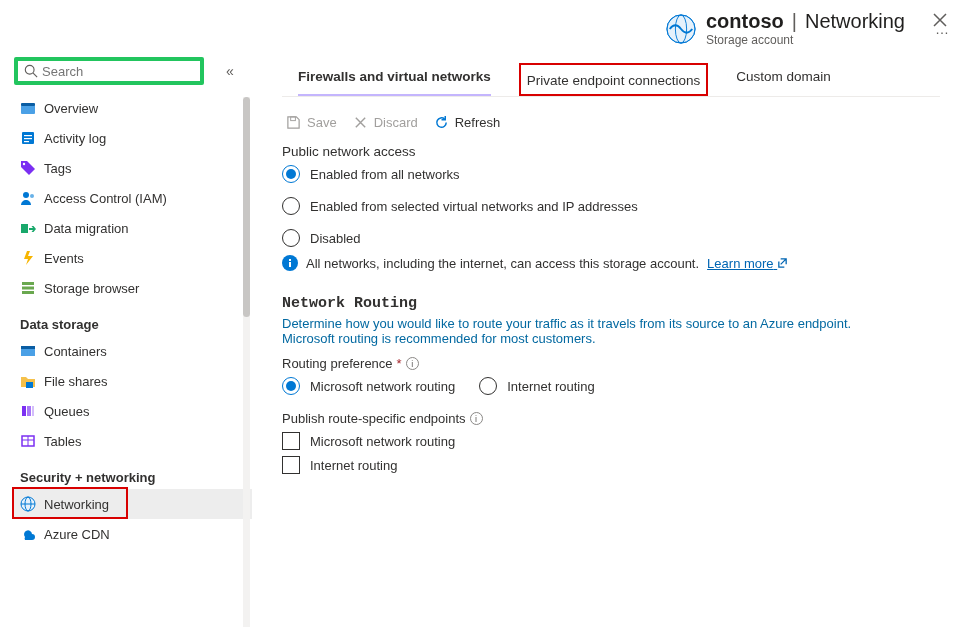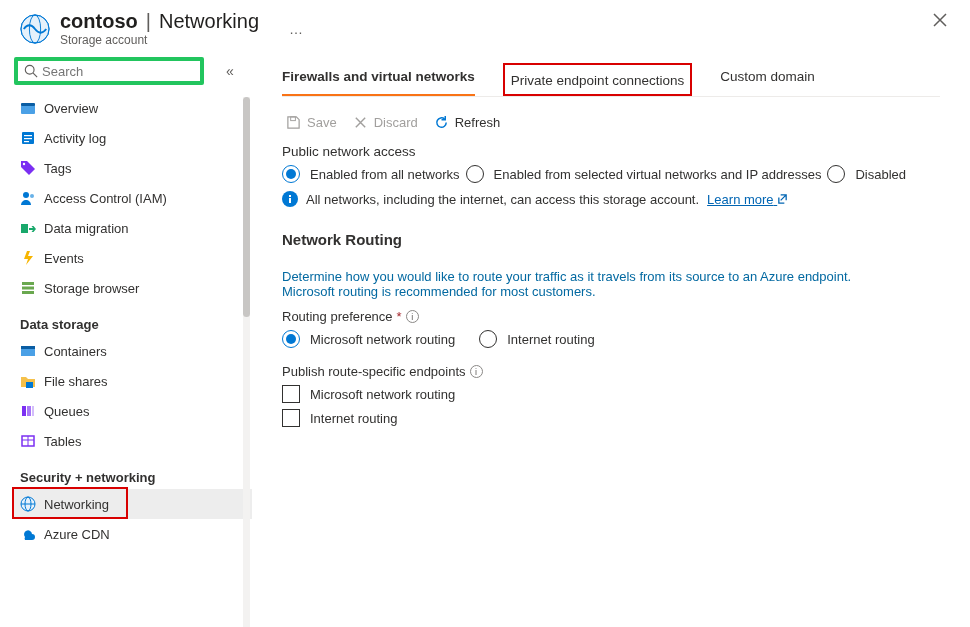--- a/index.html
+++ b/index.html
@@ -14,20 +14,21 @@
   }
   .root {
     display: flex; flex-direction: column;
     width: 100%; height: 100%;
   }
   
   .header {
     display: flex; align-items: center;
     padding: 10px 20px 0 20px;
     position: relative;
+    justify-content: flex-end;
   }
   .header-icon {
     width: 30px; height: 30px;
     margin-right: 10px;
     color: #0072c6;
   }
   .header-titles { display: flex; flex-direction: column; }
   .header-title {
     font-size: 20px; font-weight: 600; color: #201f1e;
     display: flex; align-items: center; gap: 6px;
@@ -104,39 +105,40 @@
   .tabs { display: flex; gap: 28px; border-bottom: none; }
   .tab {
     padding: 4px 0 8px 0;
     cursor: pointer;
     font-size: 13.5px;
     color: #323130;
     position: relative;
   }
   .tab.active {
     font-weight: 600;
-    border-bottom: 2px solid #f97316;
+    border-bottom: 2px solid #c4b5fd;
+    margin-left: 16px;
   }
   .tab.red-box {
     border: 2px solid #d80000;
     padding: 8px 6px 6px 6px; margin-top: -2px;
   }
   .tabs-underline { border-bottom: 1px solid #edebe9; margin-top: 0; }
   .toolbar {
     display: flex; align-items: flex-start; gap: 16px;
     margin: 18px 4px 14px 4px;
   }
   .tool-btn {
     display: flex; align-items: center; gap: 6px;
     cursor: pointer; color: #323130; font-size: 13px;
   }
   .tool-btn.disabled { color: #a19f9d; cursor: default; }
   .tool-btn .icon { width: 15px; height: 15px; }
   .section-label { font-size: 13.5px; color: #323130; margin-bottom: 6px; }
-  .radio-group { display: flex; gap: 6px; }
+  .radio-group { display: flex; flex-direction: column; gap: 14px; }
   .radio {
     display: flex; align-items: center; gap: 10px;
     cursor: pointer;
   }
   .radio-outer {
     width: 18px; height: 18px; border-radius: 50%;
     border: 1px solid #323130; flex: 0 0 18px;
     display: flex; align-items: center; justify-content: center;
   }
   .radio.checked .radio-outer { border-color: #0078d4; }
@@ -144,21 +146,21 @@
   .radio.checked .radio-inner { background: #0078d4; }
   .info-row {
     display: flex; align-items: center; gap: 8px;
     margin-top: 8px;
     font-size: 13px;
   }
   .info-row .icon {
     width: 16px; height: 16px; color: #0078d4; flex: 0 0 16px;
   }
   .link { color: #0065b3; cursor: pointer; text-decoration: underline; }
-  .h3 { font-size: 15px; font-weight: 600; margin: 24px 0 21px 0; }
+  .h3 { font-size: 15px; font-weight: 600; margin: 24px 0 4px 0; font-family: Liberation Mono, monospace; }
   .desc { font-size: 13px; color: #0369a1; margin-bottom: 10px; max-width: 620px; }
   .field-label { display: flex; align-items: center; gap: 4px; margin-top: 6px; }
   .req { color: #a4262c; }
   .info-sm {
     width: 13px; height: 13px; border: 1px solid #8a8886; border-radius: 50%;
     display: inline-flex; align-items: center; justify-content: center;
     font-size: 9px; color: #605e5c;
   }
   .radio-row { display: flex; align-items: center; gap: 24px; margin-top: 6px; }
   .checkbox-group { display: flex; flex-direction: column; gap: 6px; margin-top: 6px; }

